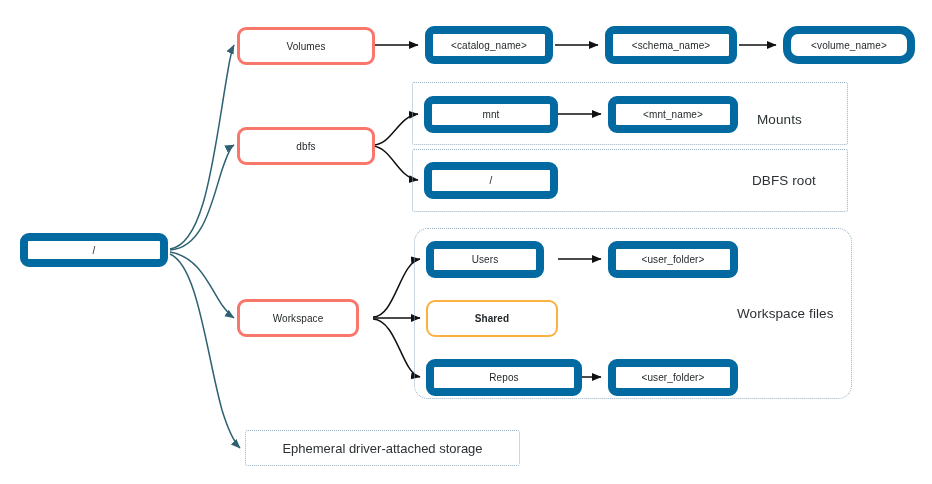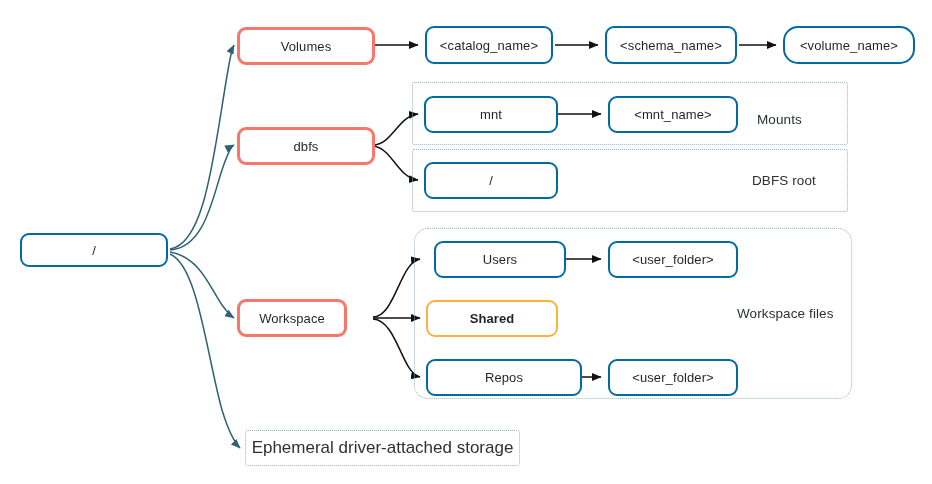--- a/index.html
+++ b/index.html
@@ -26,28 +26,28 @@
     pointer-events: none;
   }
   .node {
     position: absolute;
     box-sizing: border-box;
     display: flex;
     align-items: center;
     justify-content: center;
     background: #ffffff;
     border-radius: 9px;
-    font-size: 13px;
+    font-size: 10px;
     color: #1f2426;
     letter-spacing: 0.1px;
     white-space: nowrap;
     z-index: 3;
   }
   .node-orange {
-    border: 2px solid #0369a1;
+    border: 8px solid #0369a1;
   }
   .node-orange-light {
     border: 2px solid #fbb040;
   }
   .node-red {
     border: 3px solid #f9766b;
   }
   .group-box {
     position: absolute;
     box-sizing: border-box;
@@ -70,21 +70,21 @@
     letter-spacing: 0.1px;
   }
   .ephemeral-box {
     position: absolute;
     box-sizing: border-box;
     border: 1.6px dotted #9ab2c4;
     border-radius: 3px;
     display: flex;
     align-items: center;
     justify-content: center;
-    font-size: 17px;
+    font-size: 13px;
     color: #2b3134;
     background: #ffffff;
     z-index: 3;
     white-space: nowrap;
   }
 </style>
 </head>
 <body>
 
 <div id="diagram-root">
@@ -132,21 +132,21 @@
   </div>
 
   <div class="node node-red" style="left:237px; top:27px; width:138px; height:38px;">
     <span>Volumes</span>
   </div>
 
   <div class="node node-red" style="left:237px; top:127px; width:138px; height:38px;">
     <span>dbfs</span>
   </div>
 
-  <div class="node node-red" style="left:237px; top:299px; width:110px; height:38px;">
+  <div class="node node-red" style="left:237px; top:299px; width:122px; height:38px;">
     <span>Workspace</span>
   </div>
 
   <div class="node node-orange" style="left:425px; top:26px; width:128px; height:38px;">
     <span>&lt;catalog_name&gt;</span>
   </div>
 
   <div class="node node-orange" style="left:605px; top:26px; width:132px; height:38px;">
     <span>&lt;schema_name&gt;</span>
   </div>
@@ -169,21 +169,21 @@
   <div class="group-box square" style="left:412px; top:149px; width:436px; height:63px;"></div>
   <div class="group-label" style="left:752px; top:173px;">DBFS root</div>
 
   <div class="node node-orange" style="left:424px; top:162px; width:134px; height:37px;">
     <span>/</span>
   </div>
 
   <div class="group-box rounded" style="left:414px; top:228px; width:438px; height:171px;"></div>
   <div class="group-label" style="left:737px; top:306px;">Workspace files</div>
 
-  <div class="node node-orange" style="left:426px; top:241px; width:132px; height:37px;margin-left:8px;">
+  <div class="node node-orange" style="left:426px; top:241px; width:118px; height:37px;">
     <span>Users</span>
   </div>
 
   <div class="node node-orange" style="left:608px; top:241px; width:130px; height:37px;">
     <span>&lt;user_folder&gt;</span>
   </div>
 
   <div class="node node-orange-light" style="left:426px; top:300px; width:132px; height:37px;font-weight:bold;">
     <span>Shared</span>
   </div>

